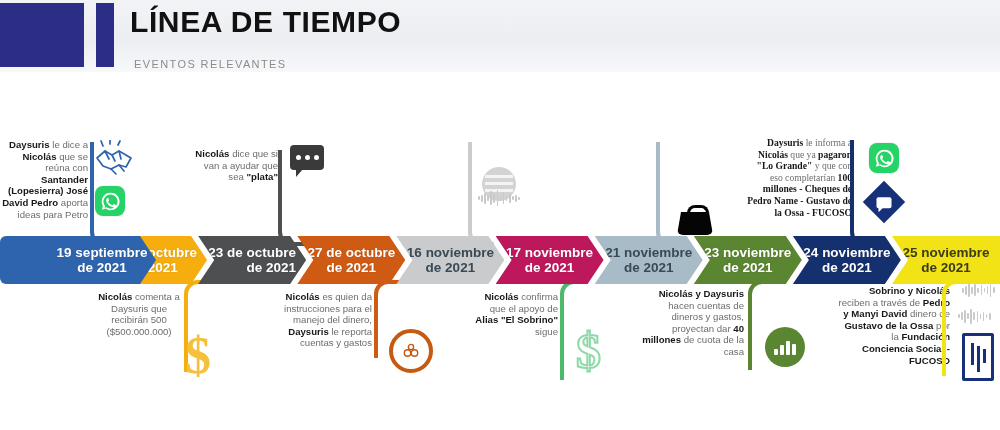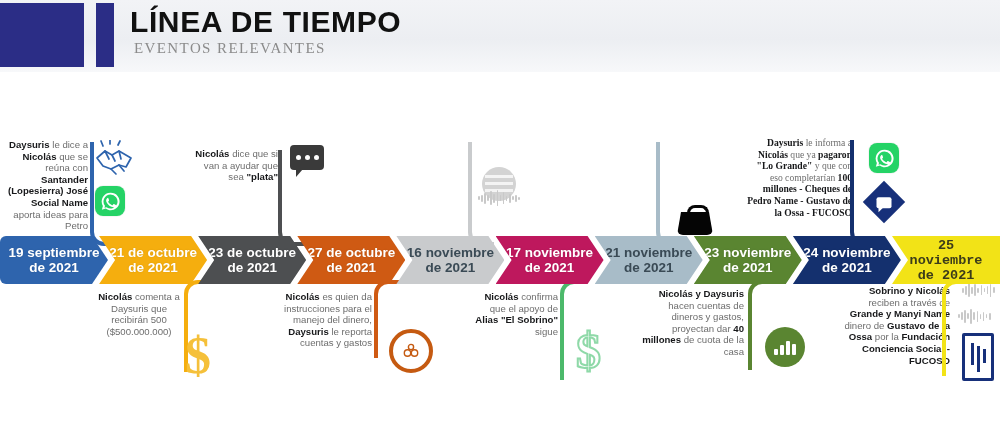--- a/index.html
+++ b/index.html
@@ -12,41 +12,40 @@
   #stage{position:relative;width:1000px;height:430px;overflow:hidden;background:#fff;}
 
   
   .header{position:absolute;left:0;top:0;width:1000px;height:72px;
     background:linear-gradient(180deg,#f2f3f6 0%,#eceef2 55%,#f7f8fa 100%);}
   .hdr-block{position:absolute;background:#2b2d86;}
   .hdr-block.b1{left:0;top:3px;width:84px;height:64px;}
   .hdr-block.b2{left:96px;top:3px;width:18px;height:64px;}
   .hdr-title{position:absolute;left:130px;top:5px;font-size:30px;font-weight:bold;
     color:#111;letter-spacing:.6px;line-height:34px;}
-  .hdr-sub{position:absolute;left:134px;top:40px;font-size:15px;color:#8b8b8b;
-    letter-spacing:1.4px;font-family:Liberation Serif, serif;}
+  .hdr-sub{position:absolute;left:134px;top:58px;font-size:11px;color:#8b8b8b;
+    letter-spacing:1.4px;}
 
   
   .bar{position:absolute;left:0;top:236px;height:48px;width:1000px;}
   .seg{position:absolute;top:0;height:48px;display:flex;align-items:center;
     justify-content:center;text-align:center;color:#fff;font-size:13.5px;
     font-weight:bold;line-height:15px;
     -webkit-clip-path:polygon(0 0,calc(100% - 16px) 0,100% 50%,calc(100% - 16px) 100%,0 100%,16px 50%);
     clip-path:polygon(0 0,calc(100% - 16px) 0,100% 50%,calc(100% - 16px) 100%,0 100%,16px 50%);
   }
   .seg .lbl{padding:0 6px;text-shadow:0 0 2px rgba(0,0,0,.12);}
   .seg.first{
     -webkit-clip-path:polygon(0 0,calc(100% - 16px) 0,100% 50%,calc(100% - 16px) 100%,0 100%);
     clip-path:polygon(0 0,calc(100% - 16px) 0,100% 50%,calc(100% - 16px) 100%,0 100%);
-    border-top-left-radius:6px;border-bottom-left-radius:6px;
+    border-top-left-radius:6px;border-bottom-left-radius:6px;padding-left:48px;
   }
   .seg.last{
     -webkit-clip-path:polygon(0 0,100% 0,100% 100%,0 100%,16px 50%);
     clip-path:polygon(0 0,100% 0,100% 100%,0 100%,16px 50%);
-    font-family:Liberation Mono, monospace;
   }
 
   
   .stem{position:absolute;}
   .stem-up{border-left-width:4px;border-left-style:solid;
     border-bottom-width:4px;border-bottom-style:solid;
     border-bottom-left-radius:14px;}
   .stem-down{border-left-width:4px;border-left-style:solid;
     border-top-width:4px;border-top-style:solid;
     border-top-left-radius:14px;}
@@ -99,37 +98,37 @@
 
 <div id="stage">
 
   <div class="header">
     <div class="hdr-block b1"></div>
     <div class="hdr-block b2"></div>
     <div class="hdr-title">LÍNEA DE TIEMPO</div>
     <div class="hdr-sub">EVENTOS RELEVANTES</div>
   </div>
 
-  <div class="note r" style="left:2px;top:139px;width:86px;"><b>Daysuris</b> le dice a <b>Nicolás</b> que se reúna con <b>Santander (Lopesierra)</b> <b>José Social Name</b> aporta ideas para Petro</div>
+  <div class="note r" style="left:2px;top:139px;width:86px;"><b>Daysuris</b> le dice a <b>Nicolás</b> que se reúna con <b>Santander (Lopesierra)</b> <b>José David Pedro</b> aporta ideas para Petro</div>
 
   <div class="note r" style="left:186px;top:148px;width:92px;"><b>Nicolás</b> dice que si van a ayudar que sea <b>"plata"</b></div>
 
 
 
   <div class="note r" style="left:742px;top:137px;width:110px;font-family:Liberation Serif, serif;"><b>Daysuris</b> le informa a <b>Nicolás</b> que ya <b>pagaron "Lo Grande"</b> y que con eso completarían <b>100 millones - Cheques de Pedro Name - Gustavo de la Ossa - FUCOSO</b></div>
 
   <div class="note c" style="left:96px;top:291px;width:86px;"><b>Nicolás</b> comenta a Daysuris que recibirán 500 ($500.000.000)</div>
 
   <div class="note r" style="left:272px;top:291px;width:100px;"><b>Nicolás</b> es quien da instrucciones para el manejo del dinero, <b>Daysuris</b> le reporta cuentas y gastos</div>
 
   <div class="note r" style="left:466px;top:291px;width:92px;"><b>Nicolás</b> confirma que el apoyo de <b>Alias "El Sobrino"</b> sigue</div>
 
   <div class="note r" style="left:640px;top:288px;width:104px;"><b>Nicolás y Daysuris</b> hacen cuentas de dineros y gastos, proyectan dar <b>40 millones</b> de cuota de la casa</div>
 
-  <div class="note r" style="left:838px;top:285px;width:112px;"><b>Sobrino y Nicolás</b> reciben a través de <b>Grande y Manyi Name</b> dinero de <b>Gustavo de la Ossa</b> por la <b>Fundación Conciencia Social - FUCOSO</b></div>
+  <div class="note r" style="left:838px;top:285px;width:112px;"><b>Sobrino y Nicolás</b> reciben a través de <b>Pedro y Manyi David</b> dinero de <b>Gustavo de la Ossa</b> por la <b>Fundación Conciencia Social - FUCOSO</b></div>
 
   <div class="stem stem-up" style="left:90px;top:142px;width:22px;height:100px;border-color:#2e64ad;"></div>
   <div class="stem stem-down" style="left:184px;top:280px;width:22px;height:88px;border-color:#f5ae0e;"></div>
   <div class="stem stem-up" style="left:278px;top:150px;width:22px;height:92px;border-color:#4d4f51;"></div>
   <div class="stem stem-down" style="left:374px;top:280px;width:22px;height:74px;border-color:#cf5a13;"></div>
   <div class="stem stem-up" style="left:468px;top:142px;width:22px;height:100px;border-color:#c9cbcd;"></div>
   <div class="stem stem-down" style="left:560px;top:280px;width:22px;height:96px;border-color:#4cb96b;"></div>
   <div class="stem stem-up" style="left:656px;top:142px;width:22px;height:100px;border-color:#a8bcc8;"></div>
   <div class="stem stem-down" style="left:748px;top:280px;width:22px;height:86px;border-color:#5a8531;"></div>
   <div class="stem stem-up" style="left:850px;top:140px;width:22px;height:102px;border-color:#14306e;"></div>
@@ -245,21 +244,21 @@
     <span style="height:14px;margin-top:-2px;"></span>
   </div>
 
   <div class="bar">
       <div class="seg first" style="left: 0px; width: 108px; background: rgb(46, 100, 173); z-index: 10;">
         <div class="lbl">19 septiembre<br>de 2021</div>
       </div>
       <div class="seg" style="left: 99.1px; width: 108px; background: rgb(245, 174, 14); z-index: 9;">
         <div class="lbl">21 de octubre<br>de 2021</div>
       </div>
-      <div class="seg" style="left: 198.2px; width: 108px; background: rgb(77, 79, 81); z-index: 8;">
+      <div class="seg" style="left: 198.2px; width: 108px; background: rgb(77, 79, 81); z-index: 8; text-align: right;">
         <div class="lbl">23 de octubre<br>de 2021</div>
       </div>
       <div class="seg" style="left: 297.3px; width: 108px; background: rgb(207, 90, 19); z-index: 7;">
         <div class="lbl">27 de octubre<br>de 2021</div>
       </div>
       <div class="seg" style="left: 396.4px; width: 108px; background: rgb(201, 203, 205); z-index: 6;">
         <div class="lbl" style="color: rgb(58, 74, 85); text-shadow: none;">16 noviembre<br>de 2021</div>
       </div>
       <div class="seg" style="left: 495.6px; width: 108px; background: #be185d; z-index: 5;">
         <div class="lbl">17 noviembre<br>de 2021</div>

